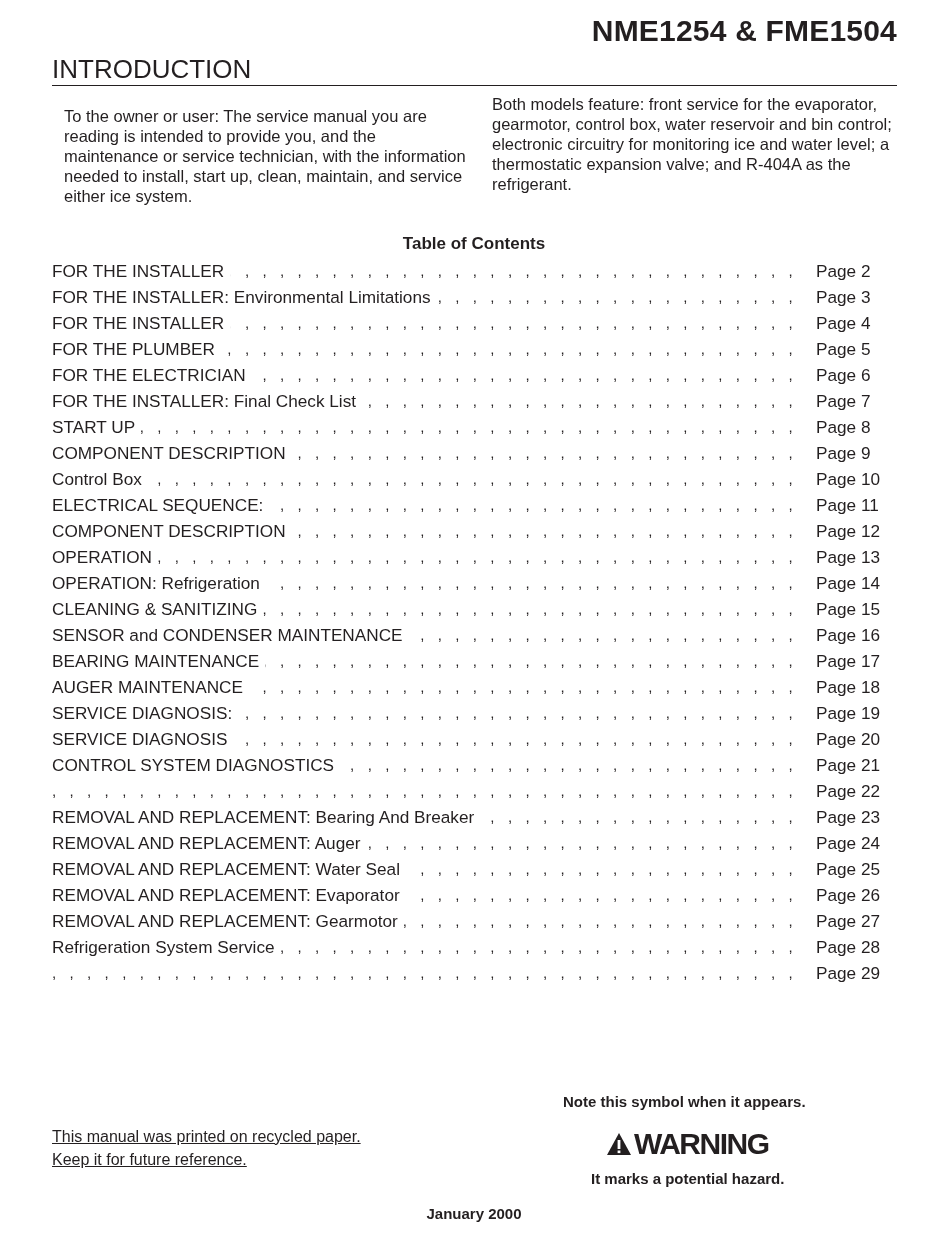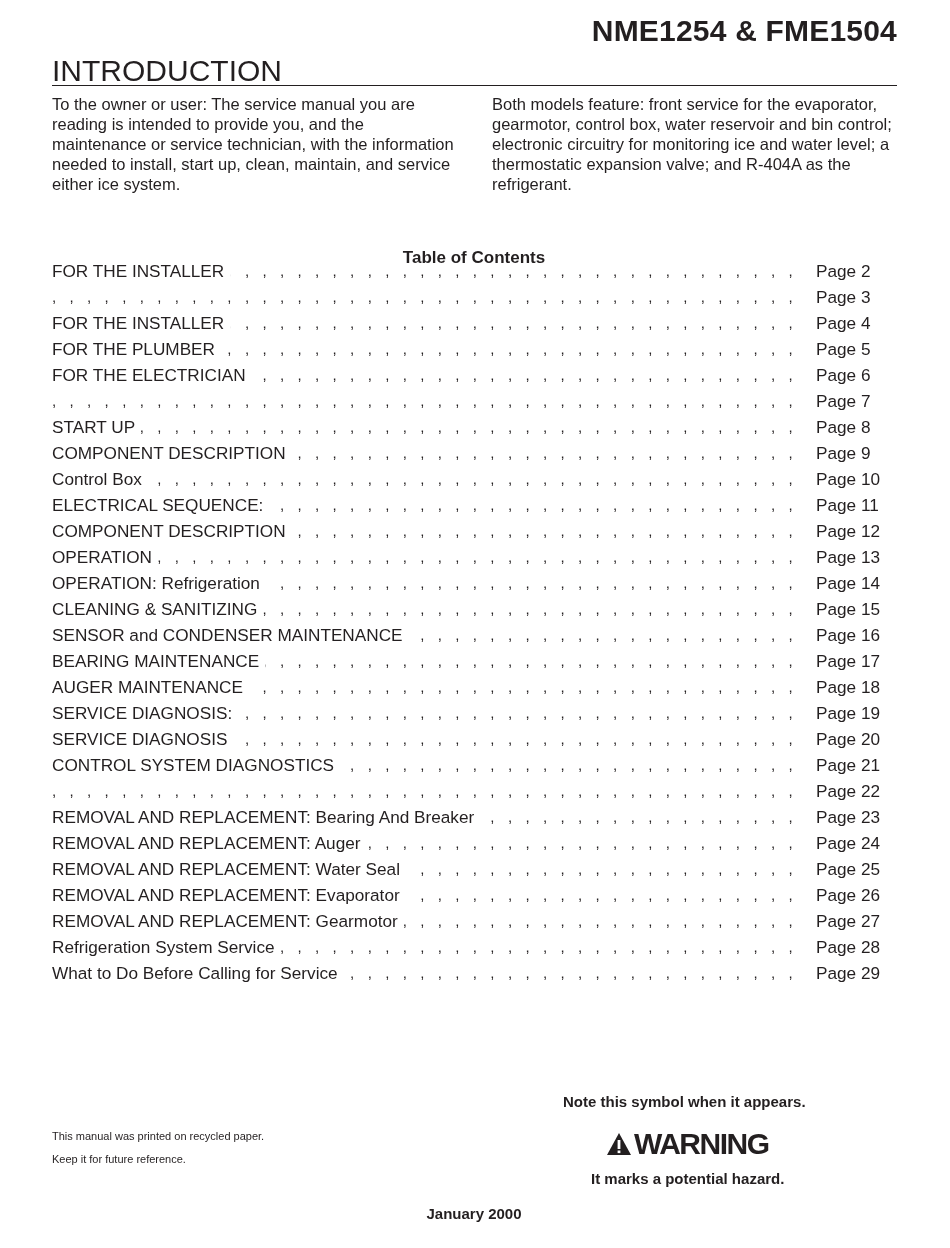--- a/index.html
+++ b/index.html
@@ -6,35 +6,35 @@
     body {
       width: 950px; height: 1248px; position: relative; overflow: hidden;
       font-family: "Liberation Sans", sans-serif; color: #231f20;
     }
     .model-title {
       position: absolute; right: 53px; top: 14px;
       font-size: 30px; font-weight: bold; letter-spacing: 0.2px; margin-left: 44px;
     }
     .section-title {
       position: absolute; left: 52px; top: 54px;
-      font-size: 30px; font-weight: normal;
+      font-size: 26px; font-weight: normal;
     }
     .rule {
       position: absolute; left: 52px; top: 85px; width: 845px; height: 0;
       border-top: 1.5px solid #231f20;
     }
     .intro-col {
       position: absolute; top: 94px; width: 405px;
       font-size: 16.5px; line-height: 20px;
     }
     .intro-left { left: 52px; }
     .intro-right { left: 492px; width: 410px; }
     .toc-heading {
       position: absolute; top: 234px; left: 0; width: 948px; text-align: center;
-      font-size: 17px; font-weight: bold; margin-top: 14px;
+      font-size: 17px; font-weight: bold;
     }
     .toc {
       position: absolute; left: 52px; top: 258px; width: 840px;
       list-style: none; margin: 0; padding: 0;
     }
     .toc-row {
       position: relative; height: 26px; line-height: 26px;
       font-size: 17.2px; white-space: nowrap; overflow: hidden;
     }
     .toc-title {
@@ -43,21 +43,21 @@
     .toc-leader {
       position: absolute; left: 0; right: 90px; top: 0;
       text-align: right; color: #231f20; letter-spacing: 4.6px; font-size: 15px;
       overflow: hidden;
     }
     .toc-page {
       position: absolute; left: 764px; top: 0;
     }
     .recycled {
       position: absolute; left: 52px; top: 1125px;
-      font-size: 11px; line-height: 23px;
+      font-size: 16px; line-height: 23px; text-decoration: underline;
     }
     .note-symbol {
       position: absolute; left: 563px; top: 1093px;
       font-size: 15px; font-weight: bold;
     }
     .warning {
       position: absolute; left: 606px; top: 1127px;
       font-size: 30px; font-weight: bold; letter-spacing: -1.5px;
       display: flex; align-items: center;
     }
@@ -71,32 +71,32 @@
       font-size: 15px; font-weight: bold; line-height: 19px;
     }
   </style>
 </head>
 <body>
 
 <div class="model-title">NME1254 &amp; FME1504</div>
 <div class="section-title">INTRODUCTION</div>
 <div class="rule"></div>
 
-<p class="intro-col intro-left" style="margin:0">To the owner or user: The service manual you are reading is intended to provide you, and the maintenance or service technician, with the information needed to install, start up, clean, maintain, and service either ice system.</p>
+<p class="intro-col intro-left" style="margin:12px">To the owner or user: The service manual you are reading is intended to provide you, and the maintenance or service technician, with the information needed to install, start up, clean, maintain, and service either ice system.</p>
 <p class="intro-col intro-right" style="margin:0">Both models feature: front service for the evaporator, gearmotor, control box, water reservoir and bin control; electronic circuitry for monitoring ice and water level; a thermostatic expansion valve; and R-404A as the refrigerant.</p>
 
 <div class="toc-heading">Table of Contents</div>
 
 <ul class="toc" id="toc-list">
     <li class="toc-row"><span class="toc-leader">, , , , , , , , , , , , , , , , , , , , , , , , , , , , , , , , , , , , , , , , , , , , , , , , , , , , , ,</span><span class="toc-title">FOR THE INSTALLER</span><span class="toc-page">Page 2</span></li>
-    <li class="toc-row"><span class="toc-leader">, , , , , , , , , , , , , , , , , , , , , , , , , , , , , , , , , , , , , , , , , , , , , , , , , , , , , ,</span><span class="toc-page">Page 3</span></li>
+    <li class="toc-row"><span class="toc-leader">, , , , , , , , , , , , , , , , , , , , , , , , , , , , , , , , , , , , , , , , , , , , , , , , , , , , , ,</span><span class="toc-title">FOR THE INSTALLER: Environmental Limitations</span><span class="toc-page">Page 3</span></li>
     <li class="toc-row"><span class="toc-leader">, , , , , , , , , , , , , , , , , , , , , , , , , , , , , , , , , , , , , , , , , , , , , , , , , , , , , ,</span><span class="toc-title">FOR THE INSTALLER</span><span class="toc-page">Page 4</span></li>
     <li class="toc-row"><span class="toc-leader">, , , , , , , , , , , , , , , , , , , , , , , , , , , , , , , , , , , , , , , , , , , , , , , , , , , , , ,</span><span class="toc-title">FOR THE PLUMBER</span><span class="toc-page">Page 5</span></li>
     <li class="toc-row"><span class="toc-leader">, , , , , , , , , , , , , , , , , , , , , , , , , , , , , , , , , , , , , , , , , , , , , , , , , , , , , ,</span><span class="toc-title">FOR THE ELECTRICIAN</span><span class="toc-page">Page 6</span></li>
-    <li class="toc-row"><span class="toc-leader">, , , , , , , , , , , , , , , , , , , , , , , , , , , , , , , , , , , , , , , , , , , , , , , , , , , , , ,</span><span class="toc-page">Page 7</span></li>
+    <li class="toc-row"><span class="toc-leader">, , , , , , , , , , , , , , , , , , , , , , , , , , , , , , , , , , , , , , , , , , , , , , , , , , , , , ,</span><span class="toc-title">FOR THE INSTALLER: Final Check List</span><span class="toc-page">Page 7</span></li>
     <li class="toc-row"><span class="toc-leader">, , , , , , , , , , , , , , , , , , , , , , , , , , , , , , , , , , , , , , , , , , , , , , , , , , , , , ,</span><span class="toc-title">START UP</span><span class="toc-page">Page 8</span></li>
     <li class="toc-row"><span class="toc-leader">, , , , , , , , , , , , , , , , , , , , , , , , , , , , , , , , , , , , , , , , , , , , , , , , , , , , , ,</span><span class="toc-title">COMPONENT DESCRIPTION</span><span class="toc-page">Page 9</span></li>
     <li class="toc-row"><span class="toc-leader">, , , , , , , , , , , , , , , , , , , , , , , , , , , , , , , , , , , , , , , , , , , , , , , , , , , , , ,</span><span class="toc-title">Control Box</span><span class="toc-page">Page 10</span></li>
     <li class="toc-row"><span class="toc-leader">, , , , , , , , , , , , , , , , , , , , , , , , , , , , , , , , , , , , , , , , , , , , , , , , , , , , , ,</span><span class="toc-title">ELECTRICAL SEQUENCE:</span><span class="toc-page">Page 11</span></li>
     <li class="toc-row"><span class="toc-leader">, , , , , , , , , , , , , , , , , , , , , , , , , , , , , , , , , , , , , , , , , , , , , , , , , , , , , ,</span><span class="toc-title">COMPONENT DESCRIPTION</span><span class="toc-page">Page 12</span></li>
     <li class="toc-row"><span class="toc-leader">, , , , , , , , , , , , , , , , , , , , , , , , , , , , , , , , , , , , , , , , , , , , , , , , , , , , , ,</span><span class="toc-title">OPERATION</span><span class="toc-page">Page 13</span></li>
     <li class="toc-row"><span class="toc-leader">, , , , , , , , , , , , , , , , , , , , , , , , , , , , , , , , , , , , , , , , , , , , , , , , , , , , , ,</span><span class="toc-title">OPERATION: Refrigeration</span><span class="toc-page">Page 14</span></li>
     <li class="toc-row"><span class="toc-leader">, , , , , , , , , , , , , , , , , , , , , , , , , , , , , , , , , , , , , , , , , , , , , , , , , , , , , ,</span><span class="toc-title">CLEANING &amp; SANITIZING</span><span class="toc-page">Page 15</span></li>
     <li class="toc-row"><span class="toc-leader">, , , , , , , , , , , , , , , , , , , , , , , , , , , , , , , , , , , , , , , , , , , , , , , , , , , , , ,</span><span class="toc-title">SENSOR and CONDENSER MAINTENANCE</span><span class="toc-page">Page 16</span></li>
     <li class="toc-row"><span class="toc-leader">, , , , , , , , , , , , , , , , , , , , , , , , , , , , , , , , , , , , , , , , , , , , , , , , , , , , , ,</span><span class="toc-title">BEARING MAINTENANCE</span><span class="toc-page">Page 17</span></li>
@@ -104,21 +104,21 @@
     <li class="toc-row"><span class="toc-leader">, , , , , , , , , , , , , , , , , , , , , , , , , , , , , , , , , , , , , , , , , , , , , , , , , , , , , ,</span><span class="toc-title">SERVICE DIAGNOSIS:</span><span class="toc-page">Page 19</span></li>
     <li class="toc-row"><span class="toc-leader">, , , , , , , , , , , , , , , , , , , , , , , , , , , , , , , , , , , , , , , , , , , , , , , , , , , , , ,</span><span class="toc-title">SERVICE DIAGNOSIS</span><span class="toc-page">Page 20</span></li>
     <li class="toc-row"><span class="toc-leader">, , , , , , , , , , , , , , , , , , , , , , , , , , , , , , , , , , , , , , , , , , , , , , , , , , , , , ,</span><span class="toc-title">CONTROL SYSTEM DIAGNOSTICS</span><span class="toc-page">Page 21</span></li>
     <li class="toc-row"><span class="toc-leader">, , , , , , , , , , , , , , , , , , , , , , , , , , , , , , , , , , , , , , , , , , , , , , , , , , , , , ,</span><span class="toc-page">Page 22</span></li>
     <li class="toc-row"><span class="toc-leader">, , , , , , , , , , , , , , , , , , , , , , , , , , , , , , , , , , , , , , , , , , , , , , , , , , , , , ,</span><span class="toc-title">REMOVAL AND REPLACEMENT: Bearing And Breaker</span><span class="toc-page">Page 23</span></li>
     <li class="toc-row"><span class="toc-leader">, , , , , , , , , , , , , , , , , , , , , , , , , , , , , , , , , , , , , , , , , , , , , , , , , , , , , ,</span><span class="toc-title">REMOVAL AND REPLACEMENT: Auger</span><span class="toc-page">Page 24</span></li>
     <li class="toc-row"><span class="toc-leader">, , , , , , , , , , , , , , , , , , , , , , , , , , , , , , , , , , , , , , , , , , , , , , , , , , , , , ,</span><span class="toc-title">REMOVAL AND REPLACEMENT: Water Seal</span><span class="toc-page">Page 25</span></li>
     <li class="toc-row"><span class="toc-leader">, , , , , , , , , , , , , , , , , , , , , , , , , , , , , , , , , , , , , , , , , , , , , , , , , , , , , ,</span><span class="toc-title">REMOVAL AND REPLACEMENT: Evaporator</span><span class="toc-page">Page 26</span></li>
     <li class="toc-row"><span class="toc-leader">, , , , , , , , , , , , , , , , , , , , , , , , , , , , , , , , , , , , , , , , , , , , , , , , , , , , , ,</span><span class="toc-title">REMOVAL AND REPLACEMENT: Gearmotor</span><span class="toc-page">Page 27</span></li>
     <li class="toc-row"><span class="toc-leader">, , , , , , , , , , , , , , , , , , , , , , , , , , , , , , , , , , , , , , , , , , , , , , , , , , , , , ,</span><span class="toc-title">Refrigeration System Service</span><span class="toc-page">Page 28</span></li>
-    <li class="toc-row"><span class="toc-leader">, , , , , , , , , , , , , , , , , , , , , , , , , , , , , , , , , , , , , , , , , , , , , , , , , , , , , ,</span><span class="toc-title">What to Do Before Calling for Service</span><span class="toc-page">Page 29</span></li>
+    <li class="toc-row"><span class="toc-leader">, , , , , , , , , , , , , , , , , , , , , , , , , , , , , , , , , , , , , , , , , , , , , , , , , , , , , ,</span><span class="toc-page">Page 29</span></li>
   </ul>
 
 <div class="recycled">
   <div>This manual was printed on recycled paper.</div>
   <div>Keep it for future reference.</div>
 </div>
 
 <div class="note-symbol">Note this symbol when it appears.</div>
 
 <div class="warning">

